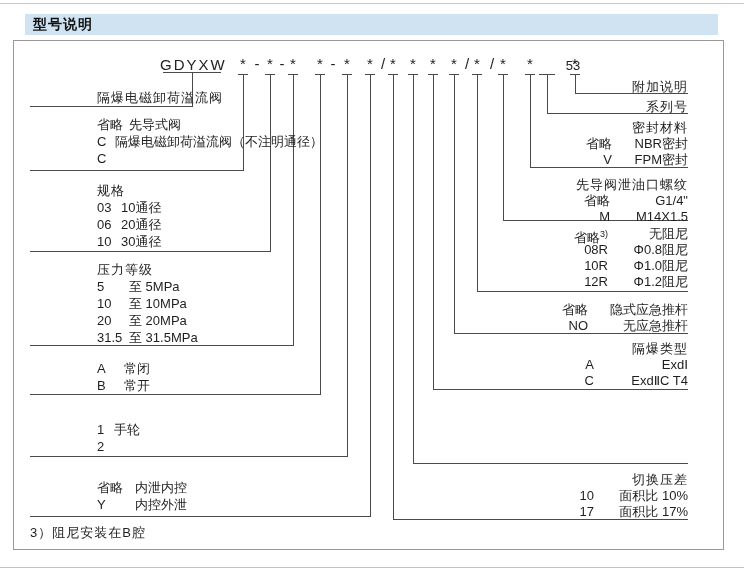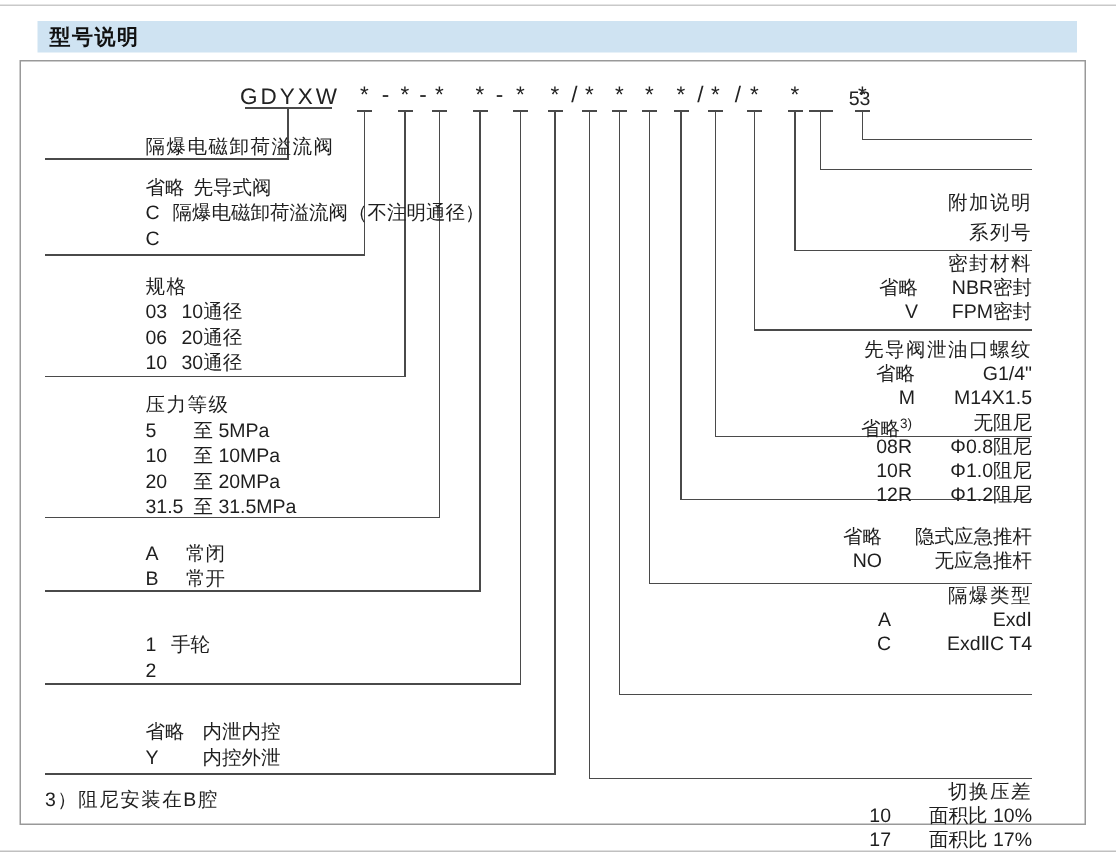--- a/index.html
+++ b/index.html
@@ -26,21 +26,21 @@
   }
   .sym {
     position:absolute; top:56px; width:16px; text-align:center;
     font-size:15px; color:#222; line-height:16px;
   }
   .sym.num { font-size:13px; width:24px; top:58px; }
   .lblock { position:absolute; left:49px;padding-left:48px; }
   .lrow { display:flex; height:17px; line-height:17px; font-size:13px; white-space:nowrap; }
   .lcode { flex:none; }
   .ltitle { height:17px; line-height:17px; font-size:13px; letter-spacing:1px; white-space:nowrap; }
-  .rblock { position:absolute; right:56px; text-align:right;margin-top:48px; }
+  .rblock { position:absolute; right:56px; text-align:right; }
   .rtitle { height:16px; line-height:16px; font-size:13px; letter-spacing:1px; white-space:nowrap; }
   .rrow { display:flex; justify-content:flex-end; gap:14px; height:16px; line-height:16px; font-size:13px; white-space:nowrap; }
   .rlabel { text-align:right; }
   .footnote { position:absolute; left:30px; top:524px; font-size:13px; letter-spacing:1px; }
   sup { font-size:9px; }
 </style>
 </head>
 <body>
 
 <div class="page">

